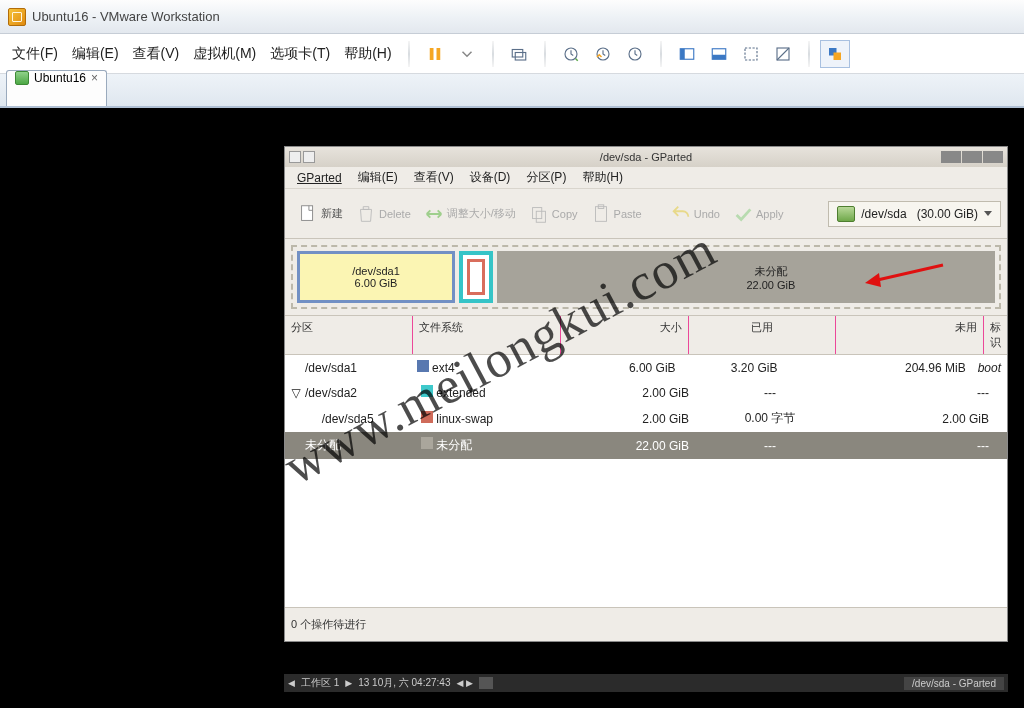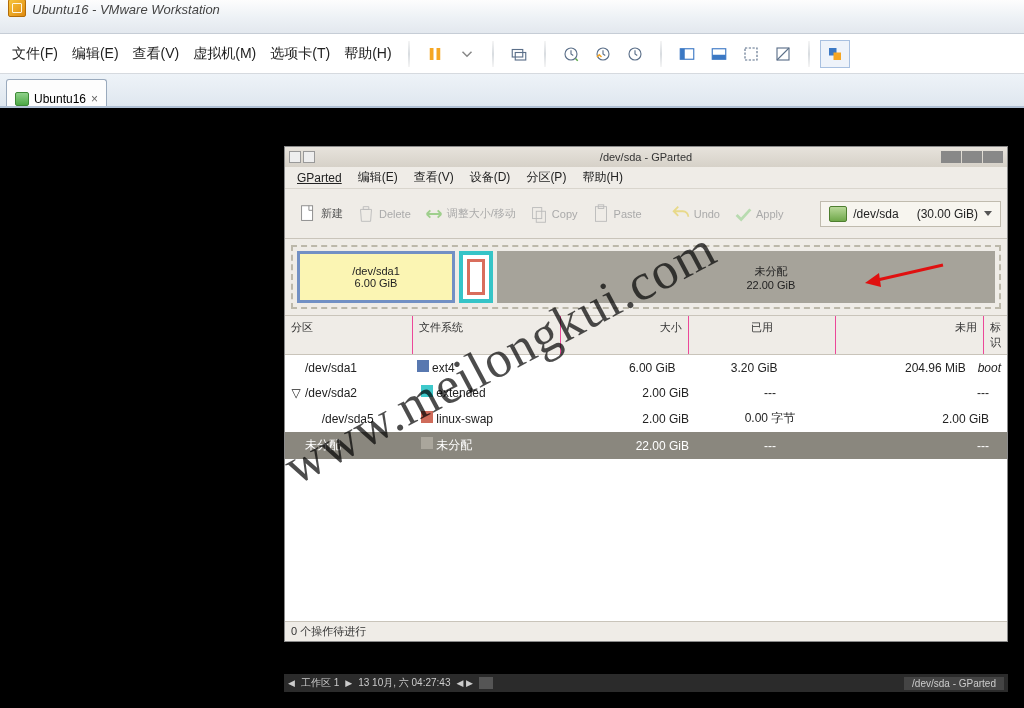--- a/index.html
+++ b/index.html
@@ -1,32 +1,32 @@
 <!DOCTYPE html>
 <html><head>
 <meta charset="utf-8">
 <style>
 * { margin: 0; padding: 0; box-sizing: border-box; font-family: "Microsoft YaHei", Tahoma, sans-serif; }
 body { width: 1024px; height: 708px; overflow: hidden; background: #fff; }
 
 
-.vm-title { height: 34px; background: linear-gradient(#fdfdfd,#eef2f6 50%,#e3e8ee); border-bottom: 1px solid #c6cdd6; display: flex; align-items: flex-end; padding: 16px 8px; gap: 6px; font-size: 13px; color: #444; font-style: italic; }
+.vm-title { height: 34px; background: linear-gradient(#fdfdfd,#eef2f6 50%,#e3e8ee); border-bottom: 1px solid #c6cdd6; display: flex; align-items: center; padding: 16px 8px; gap: 6px; font-size: 13px; color: #444; }
 .vm-icon { width: 18px; height: 18px; background: linear-gradient(135deg,#f7c43b,#e08a0f); border: 1px solid #b26c08; border-radius: 2px; position: relative; }
 .vm-icon::after { content:""; position:absolute; inset:3px; border:1px solid #fff6e0; border-radius:1px;}
 
 
 .vm-menu { height: 40px; background: #fff; display: flex; align-items: center; padding: 0 6px; font-size: 14px; color: #222; border-bottom: 1px solid #d6dadf; gap: 2px; overflow:hidden;}
 .vm-menu .m { padding: 4px 6px; cursor: default; white-space: nowrap; }
 .vm-sep { width: 2px; height: 26px; background: linear-gradient(#f5f5f5,#d8dce0,#f5f5f5); margin: 0 8px; }
 .tb-btn { width: 30px; height: 28px; display:flex; align-items:center; justify-content:center; cursor:default; color:#5b6f89; flex:0 0 auto;}
 .tb-btn svg { width:18px; height:18px; }
 
 
 .tab-strip { height: 34px; background: linear-gradient(#eef3f8,#dfe7ef); border-bottom: 2px solid #b0c0d4; display:flex; align-items:flex-end; padding: 0 6px; }
-.tab { height: 27px; background: #fdfdfd; border: 1px solid #9aaabd; border-bottom: none; border-radius: 3px 3px 0 0; display:flex; align-items:flex-end; padding: 0 8px; font-size: 12px; gap:5px; }
+.tab { height: 36px; background: #fdfdfd; border: 1px solid #9aaabd; border-bottom: none; border-radius: 3px 3px 0 0; display:flex; align-items:flex-start; padding: 0 8px; font-size: 12px; gap:5px; }
 .tab .x { color:#666; font-size:12px; cursor:default;}
 .tab .ticon { width:14px;height:14px;background:linear-gradient(#8fd18a,#4da845);border-radius:2px;border:1px solid #3d8a36;}
 
 
 .vm-view { position: relative; height: 600px; background: #000; }
 
 
 .gp { position:absolute; left:284px; top:38px; width:724px; height:496px; background:#efece7; border:1px solid #8a8a8a; box-shadow: 3px 3px 8px rgba(0,0,0,.4); display:flex; flex-direction:column; font-size:12px; color:#222;}
 .gp-title { height:20px; background: linear-gradient(#e7e3dc,#d6d1c8); display:flex; align-items:center; justify-content:center; font-size:11px; color:#333; position:relative;}
 .gp-title .ticons { position:absolute; left:4px; display:flex; gap:2px;}
@@ -63,21 +63,21 @@
 .thead div { padding:4px 6px; border-right:1px solid #ec4899;}
 .col-p{width:130px;} .col-fs{width:150px;} .col-sz{width:130px;text-align:right;} .col-used{width:150px;text-align:center;} .col-un{width:150px;text-align:right;} .col-fl{flex:1;text-align:center;border-right:none!important;}
 .trow { display:flex; font-size:12px; padding:2px 0; align-items:center;}
 .trow div{padding:3px 6px;}
 .trow .col-p{display:flex;align-items:center;gap:4px;}
 .trow.sel { background:#8a877e; color:#fff;}
 .sq{width:12px;height:12px;display:inline-block;}
 .sq.ext4{background:#5878b0;} .sq.ext{background:#3ec9cb;} .sq.swap{background:#cf6b5a;} .sq.un{background:#aaa69c;}
 .exp{width:10px;display:inline-block;text-align:center;}
 
-.gp-status { height:20px; border-top:1px solid #c9c4ba; background:#efece7; font-size:11px; display:flex; align-items:center; padding:0 6px; color:#333;}
+.gp-status { height:34px; border-top:1px solid #c9c4ba; background:#efece7; font-size:11px; display:flex; align-items:center; padding:0 6px; color:#333;}
 
 
 .deskbar { position:absolute; left:284px; bottom:16px; width:724px; height:18px; background:#2b2b2b; display:flex; align-items:center; font-size:10px; color:#ccc; padding:0 4px; gap:6px;}
 .deskbar .task{ background:#444; padding:1px 8px; margin-left:auto; font-size:10px;}
 .deskbar .arr{font-size:9px;}
 
 
 .wm { position:absolute; left:260px; top:220px; font-size:52px; color:rgba(0,0,0,.7); font-family: "Times New Roman", serif; transform: rotate(-28deg); white-space:nowrap; pointer-events:none; letter-spacing:1px;}
 </style>
 </head>
@@ -258,21 +258,21 @@
           <span class="ic">
             <svg viewBox="0 0 24 24">
               <path d="M5 13l5 5L20 7" fill="none" stroke="#b8dbb0" stroke-width="3"></path>
             </svg>
           </span>
           <span>Apply</span>
         </div>
       <div class="gp-disk">
         <span class="dicon"></span>
         <span>/dev/sda</span>
-        <span style="margin-left:12px;">(30.00 GiB)</span>
+        <span style="margin-left:4px;">(30.00 GiB)</span>
         <span class="tri"></span>
       </div>
     </div>
 
     <div class="gp-diag">
       <div class="diag-outer">
         <div class="blk sda1">
           <div>/dev/sda1</div>
           <div>6.00 GiB</div>
         </div>

